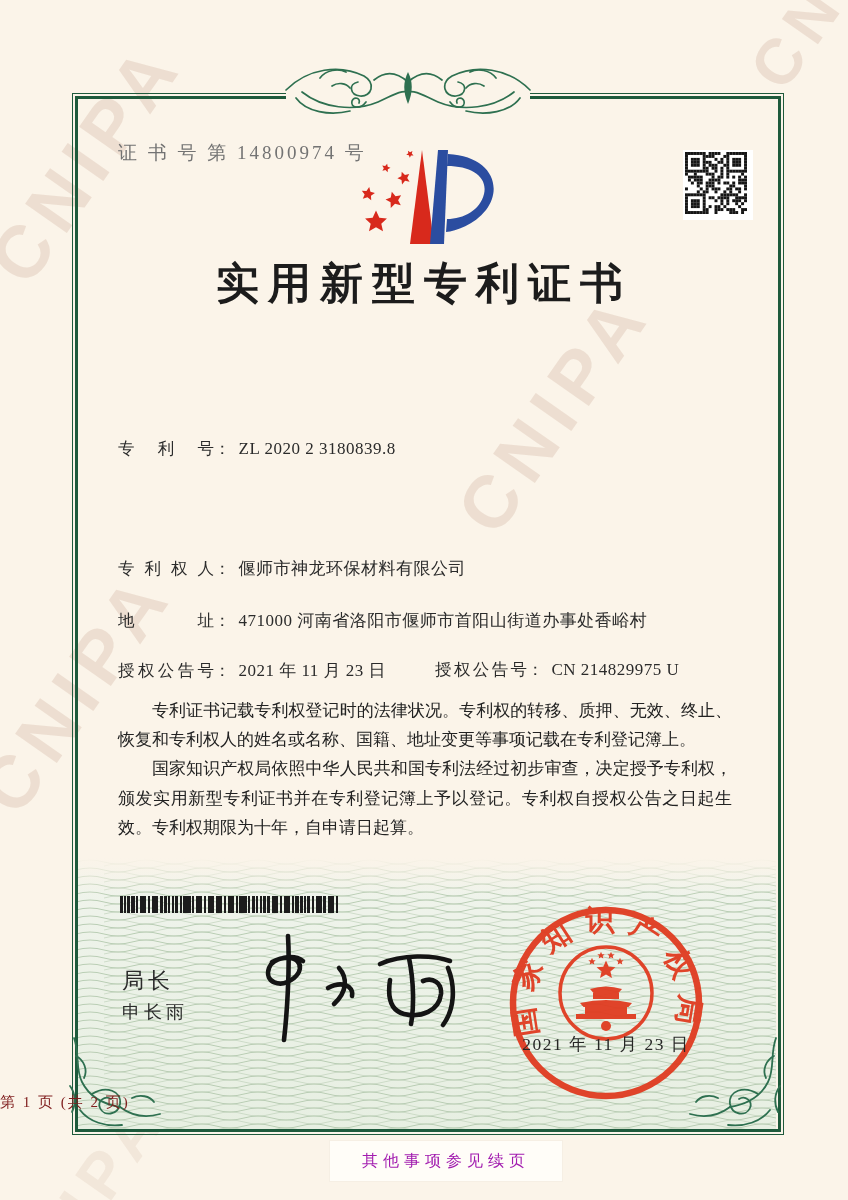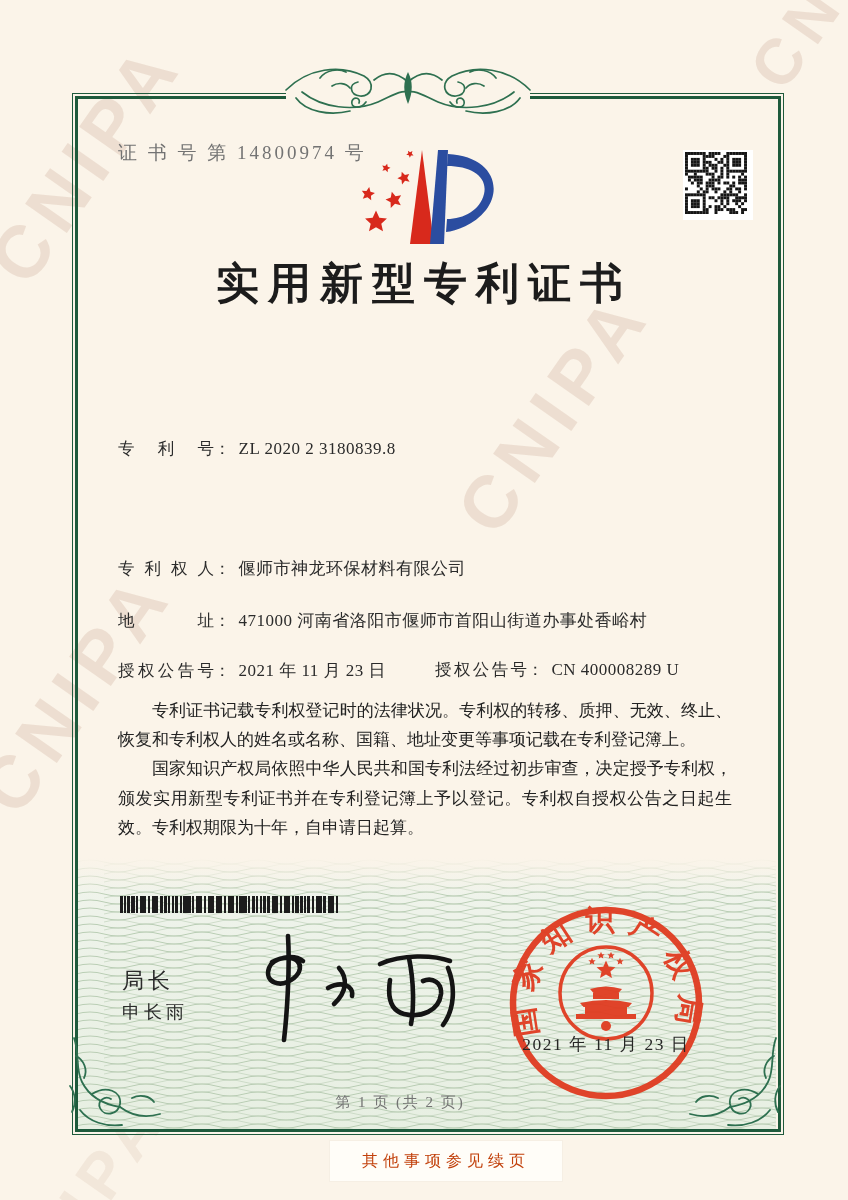--- a/index.html
+++ b/index.html
@@ -47,25 +47,25 @@
   .paras p{margin:0;text-indent:2em;}
   .barcode{position:absolute;left:120px;top:896px;width:218px;height:17px;
     background:
       repeating-linear-gradient(90deg,#1c1c1c 0 2px,transparent 2px 4px),
       repeating-linear-gradient(90deg,#1c1c1c 0 1px,transparent 1px 7px),
       repeating-linear-gradient(90deg,#1c1c1c 0 3px,transparent 3px 11px);}
   .director-title{position:absolute;left:122px;top:966px;font-size:22px;letter-spacing:4px;}
   .director-name{position:absolute;left:122px;top:1000px;font-size:18px;letter-spacing:4px;}
   .signature{position:absolute;left:242px;top:928px;}
   .seal{position:absolute;left:501px;top:898px;}
-  .footer-page{position:absolute;left:0;top:1093px;width:800px;text-align:center;
-    font-size:15px;letter-spacing:2px;color:#737373;}
+  .footer-page{position:absolute;left:0;top:1093px;width:800px;
+    font-size:15px;letter-spacing:2px;color:#7f1d1d;}
   .cont-note{position:absolute;left:330px;top:1141px;width:232px;height:40px;
     background:#fffdf8;text-align:center;line-height:40px;font-size:16px;
-    letter-spacing:5px;color:#c2410c;box-shadow:0 0 0 1px rgba(0,0,0,0.02);}
+    letter-spacing:5px;color:#a21caf;box-shadow:0 0 0 1px rgba(0,0,0,0.02);}
 </style>
 </head>
 <body>
 
 <div class="canvas">
 
   <span class="wm" style="left:-28px;top:250px;">CNIPA</span>
   <span class="wm small" style="left:735px;top:60px;">CNIPA</span>
   <span class="wm" style="left:440px;top:500px;">CNIPA</span>
   <span class="wm" style="left:-38px;top:780px;">CNIPA</span>
@@ -414,21 +414,21 @@
     <div class="frow" style="top:557px">
       <span class="f-label">专利权人</span><span class="f-colon">：</span><span class="f-value">偃师市神龙环保材料有限公司</span>
     </div>
     <div class="frow" style="top:609px">
       <span class="f-label">地址</span><span class="f-colon">：</span><span class="f-value">471000 河南省洛阳市偃师市首阳山街道办事处香峪村</span>
     </div>
 
     <div class="frow" style="top:659px">
       <span class="f-label">授权公告号</span><span class="f-colon">：</span><span class="f-value">2021 年 11 月 23 日</span>
       <span class="grant2">
-        <span class="f-label">授权公告号</span><span class="f-colon">：</span><span class="f-value">CN 400008289 U</span>
+        <span class="f-label">授权公告号</span><span class="f-colon">：</span><span class="f-value">CN 214829975 U</span>
       </span>
     </div>
 
     <div class="paras">
       <p>专利证书记载专利权登记时的法律状况。专利权的转移、质押、无效、终止、恢复和专利权人的姓名或名称、国籍、地址变更等事项记载在专利登记簿上。</p>
       <p>国家知识产权局依照中华人民共和国专利法经过初步审查，决定授予专利权，颁发实用新型专利证书并在专利登记簿上予以登记。专利权自授权公告之日起生效。专利权期限为十年，自申请日起算。</p>
     </div>
 
     <div class="barcode"></div>
 

